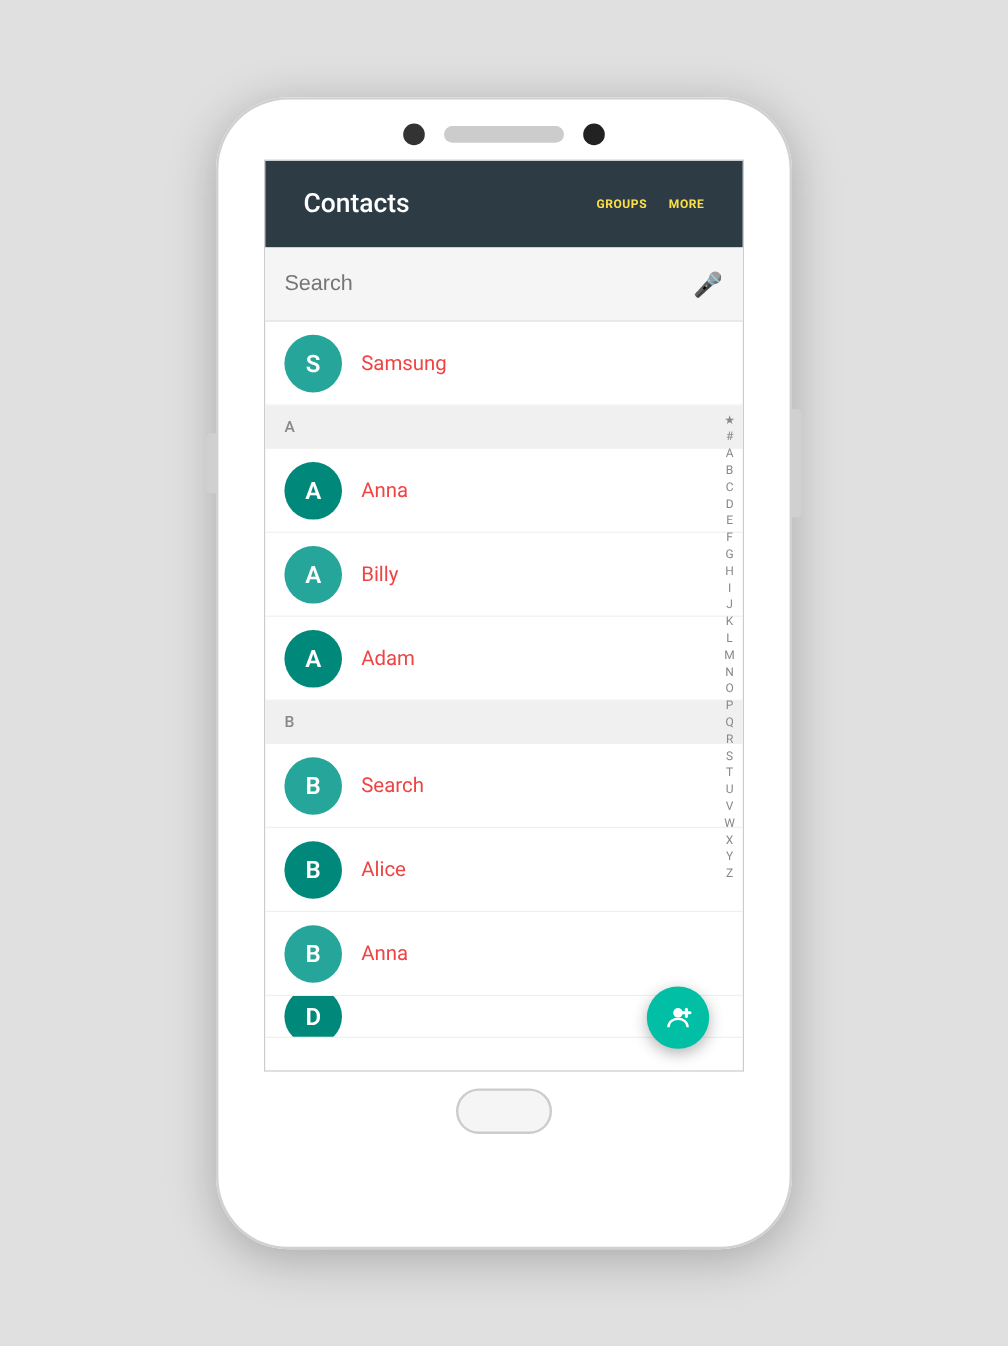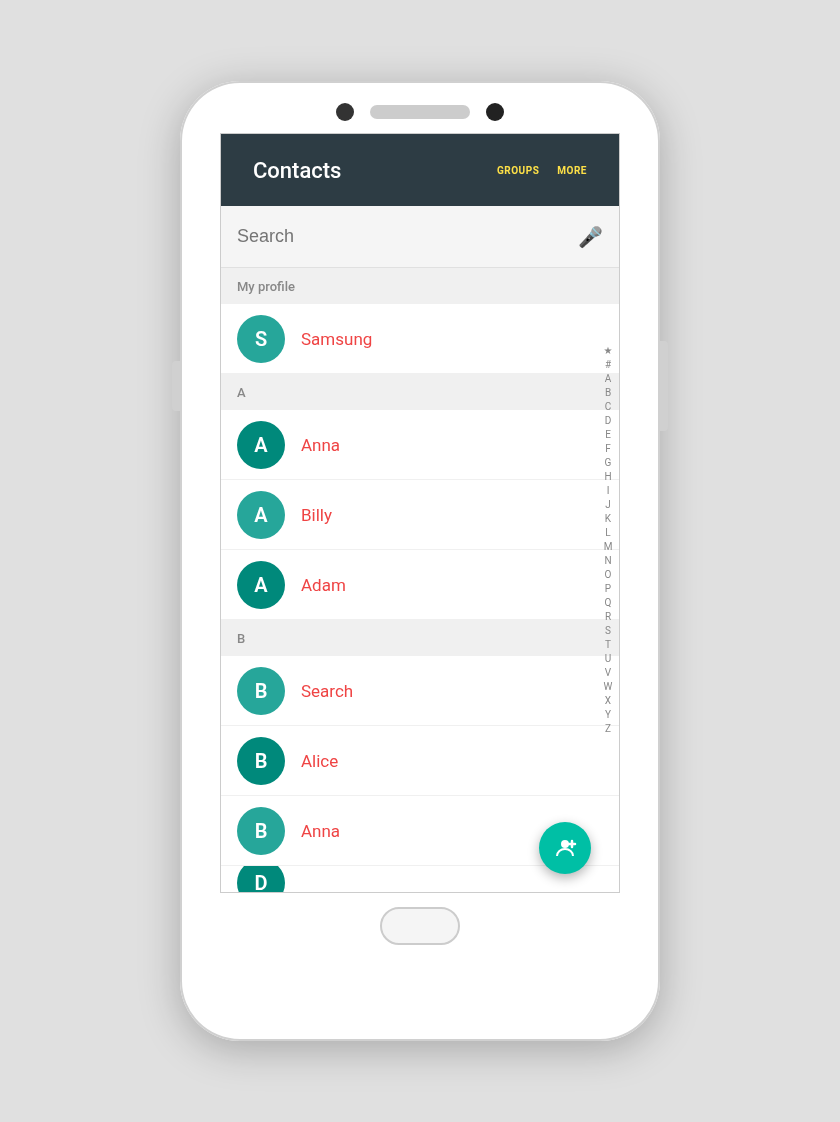--- a/index.html
+++ b/index.html
@@ -254,23 +254,20 @@
       </div>
     </div>
 
     <div class="search-bar">
       <input class="search-input" type="text" placeholder="Search" style="">
       <span class="mic-icon">🎤</span>
     </div>
 
     <div style="overflow-y:auto; height: calc(760px - 72px - 62px); position:relative;">
 
-      <div class="section-header">
-        <span>My profile</span>
-      </div>
       <div class="contact-item">
         <div class="avatar avatar-teal">S</div>
         <span class="contact-name">Samsung</span>
       </div>
 
       <div class="section-header">
         <span>A</span>
       </div>
       <div class="contact-item">
         <div class="avatar avatar-teal-dark">A</div>

